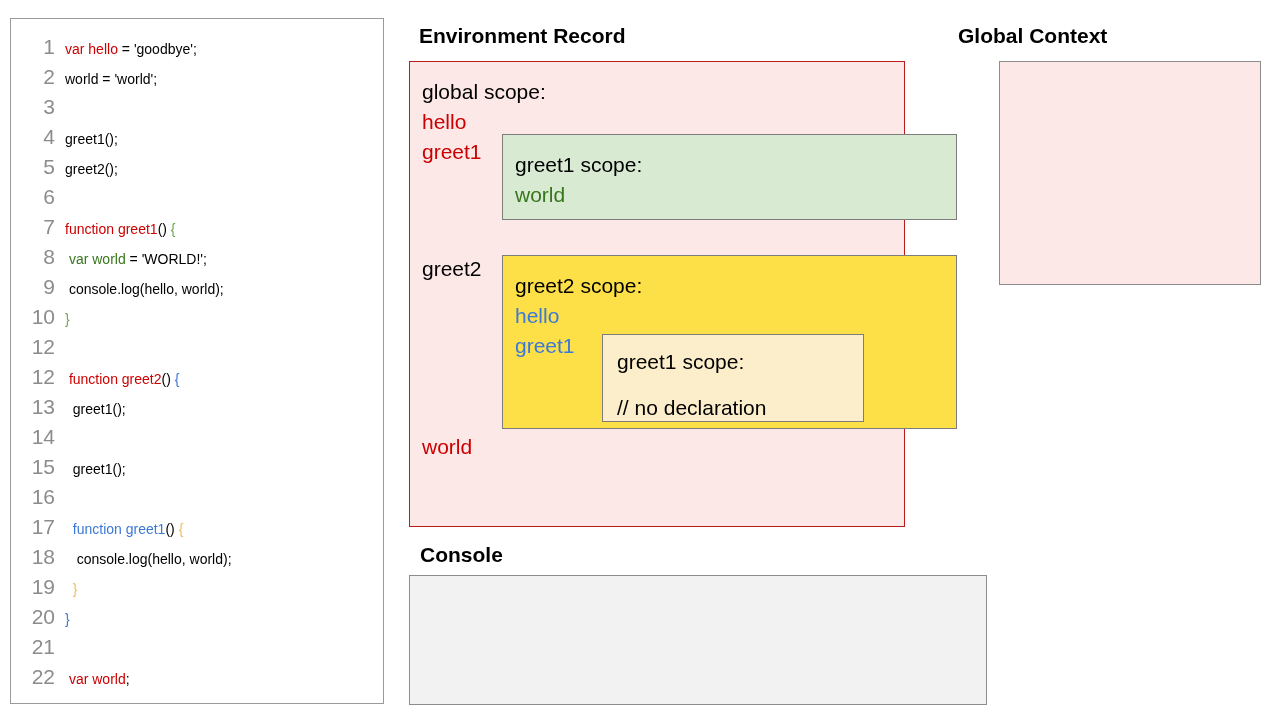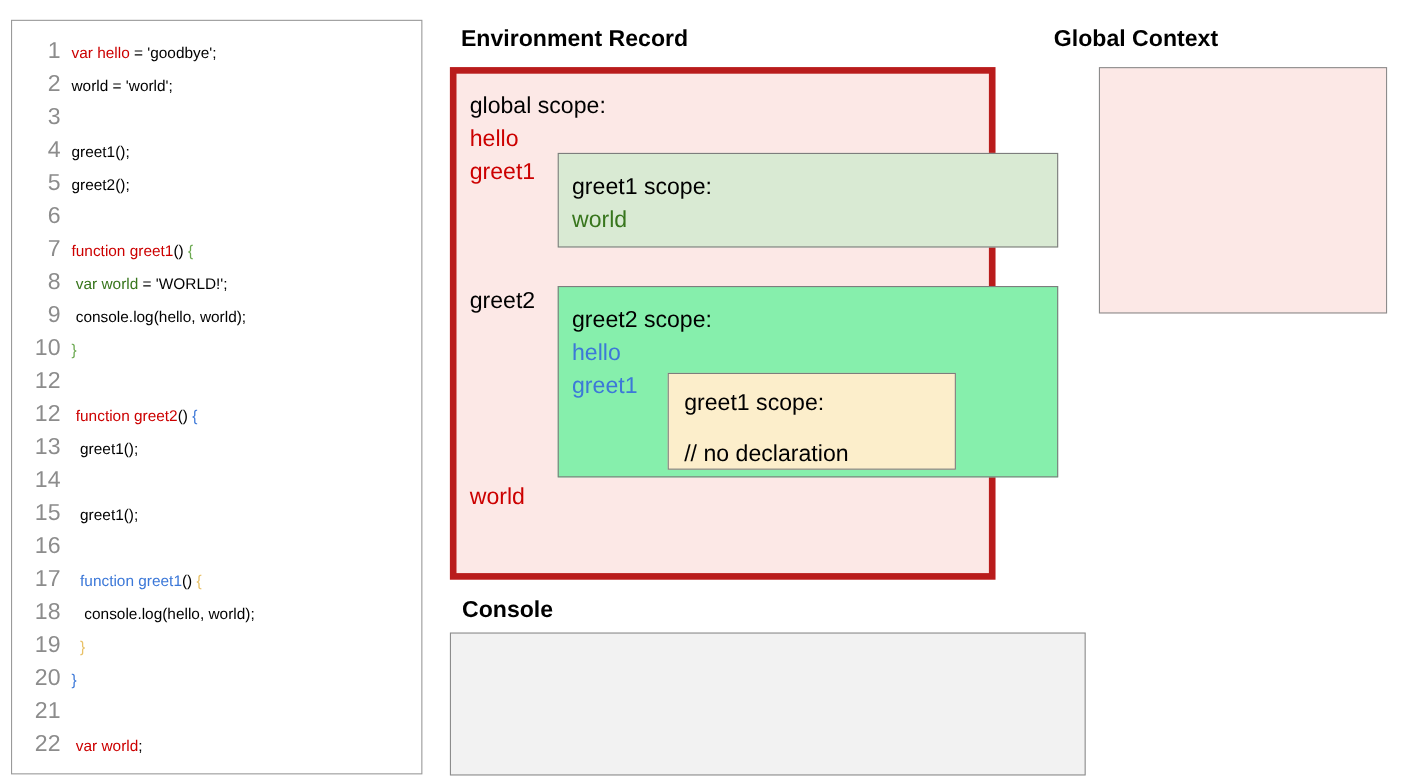--- a/index.html
+++ b/index.html
@@ -74,21 +74,21 @@
   #console-title { left: 420px; top: 543px; }
 
   
   #env-box {
     position: absolute;
     left: 409px;
     top: 61px;
     width: 496px;
     height: 466px;
     background: #fce8e6;
-    border: 6px solid #b91c1c;
+    border: 1px solid #b91c1c;
     box-sizing: border-box;
   }
   .scope-label {
     position: absolute;
     font-size: 21px;
     line-height: 30px;
     white-space: nowrap;
   }
   #global-scope-heading { left: 12px; top: 15px; color: #000000; }
   #global-var-hello  { left: 12px; top: 45px; color: #cc0000; }
@@ -110,21 +110,21 @@
   #greet1-scope-heading { left: 12px; top: 15px; color: #000000; }
   #greet1-var-world     { left: 12px; top: 45px; color: #38761d; }
 
   
   #greet2-scope-box {
     position: absolute;
     left: 92px;
     top: 193px;
     width: 455px;
     height: 174px;
-    background: #86efac;
+    background: #fde047;
     border: 1px solid #7d7d7d;
     box-sizing: border-box;
   }
   #greet2-scope-heading { left: 12px; top: 15px; color: #000000; }
   #greet2-var-hello     { left: 12px; top: 45px; color: #3c78d8; }
   #greet2-var-greet1    { left: 12px; top: 75px; color: #3c78d8; }
 
   
   #greet1-inner-box {
     position: absolute;

